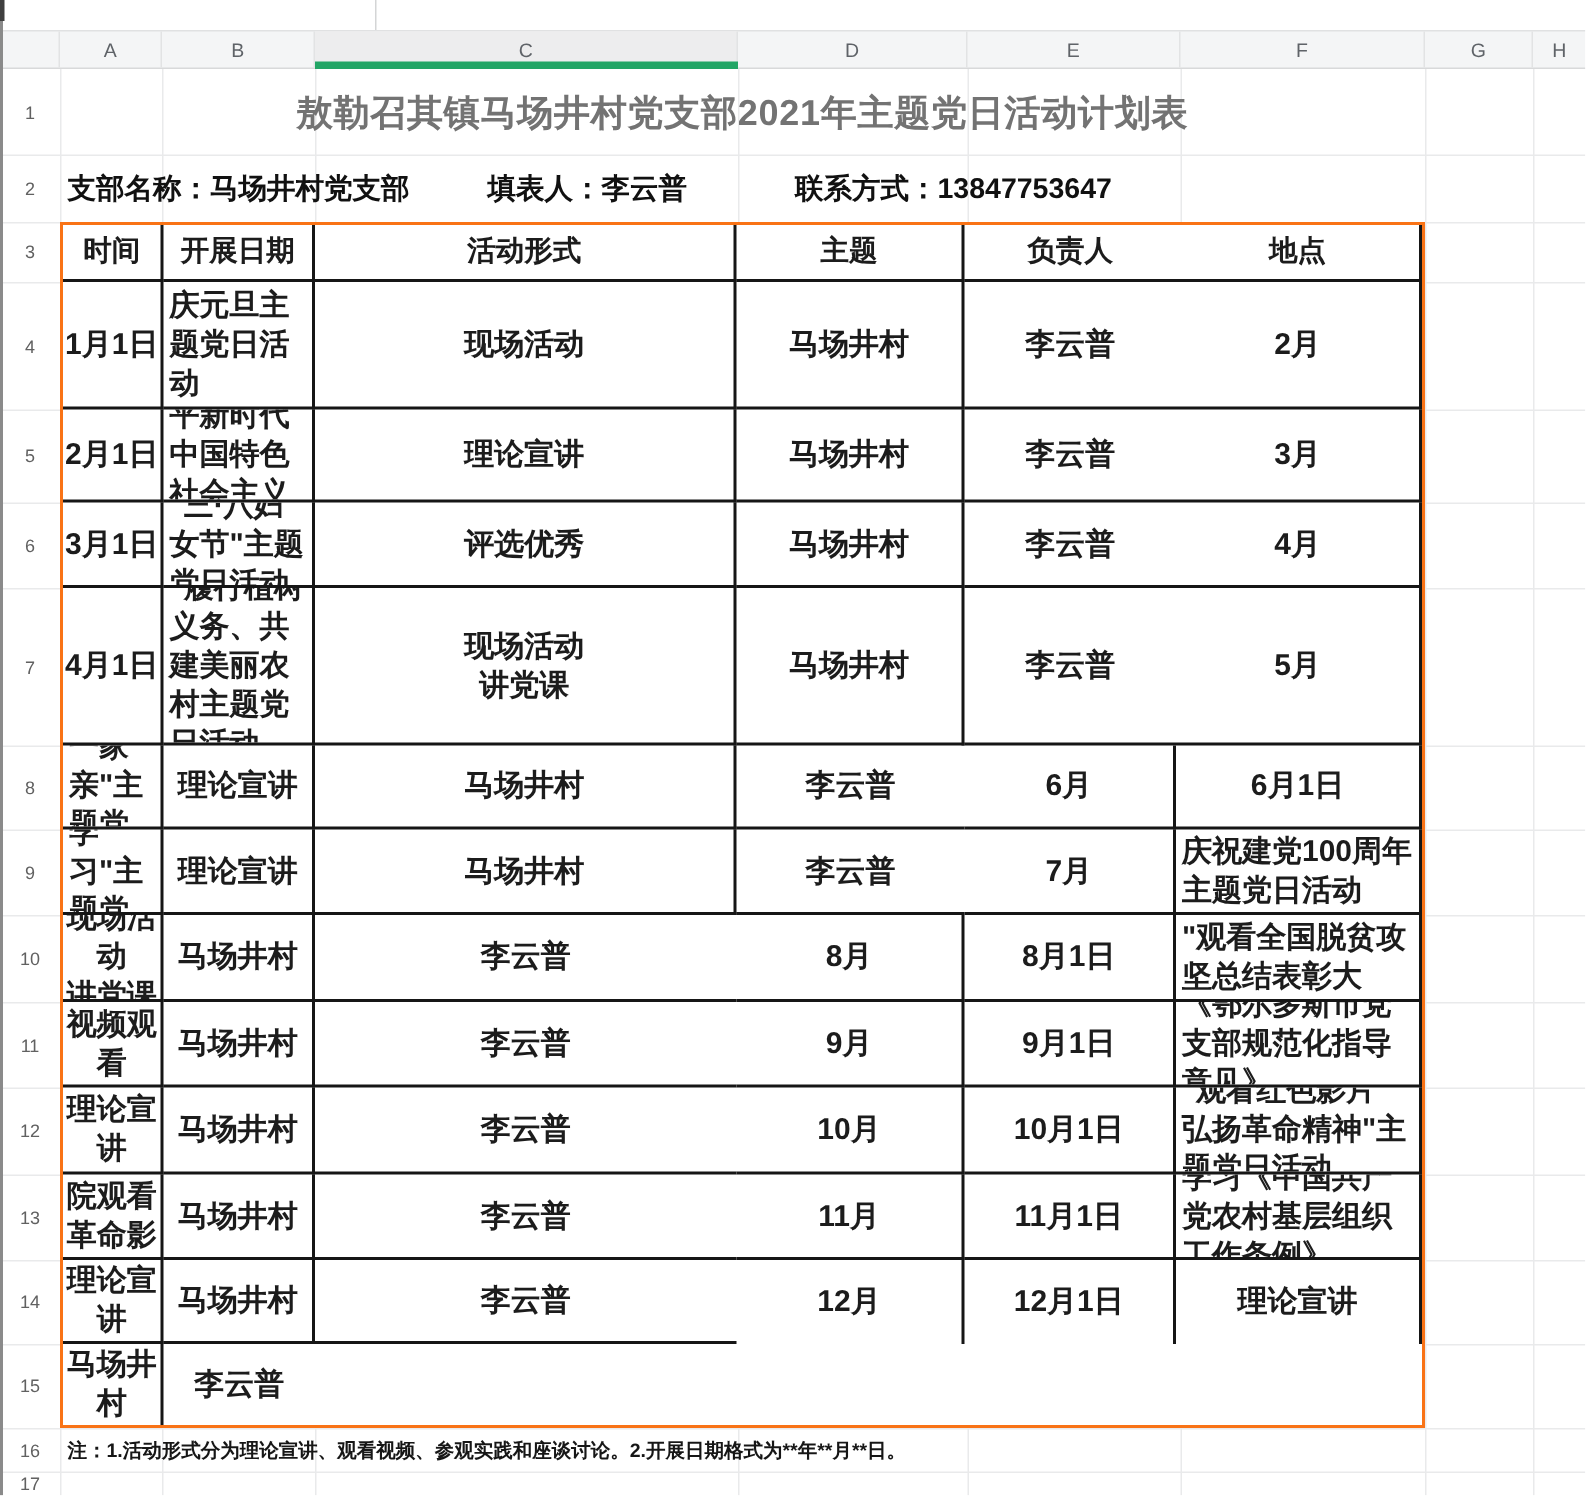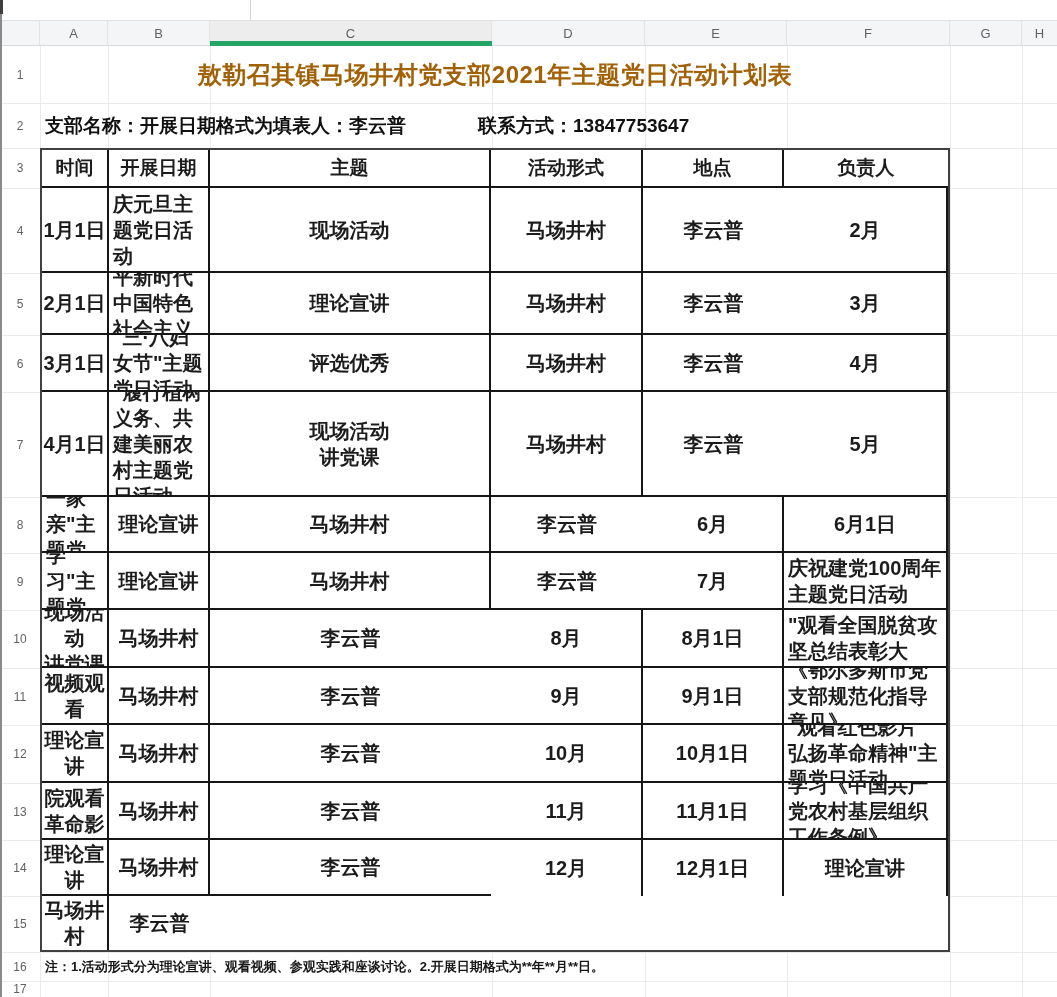--- a/index.html
+++ b/index.html
@@ -33,36 +33,36 @@
   
   .rownum {
     position:absolute; left:0; width:40px; z-index:1;
     display:flex; align-items:center; justify-content:center;
     font-size:12px; color:#616161; background:transparent;
   }
   
   .titlecell {
     position:absolute; left:40px; top:46px; width:910px; height:57px; z-index:1;
     display:flex; align-items:center; justify-content:center;
-    font-size:24px; font-weight:700; color:#a16207; letter-spacing:0.5px;
+    font-size:24px; font-weight:700; color:#737373; letter-spacing:0.5px;
   }
   .inforow {
     position:absolute; left:45px; top:103px; width:1000px; height:45px; z-index:1;
     display:flex; align-items:center; font-size:19px; font-weight:700; color:#111;
   }
-  .inforow .seg2 { }
+  .inforow .seg2 { margin-left:52px; }
   .inforow .seg3 { margin-left:72px; }
   .noterow {
     position:absolute; left:45px; top:952px; width:1000px; height:29px; z-index:1;
     display:flex; align-items:center; font-size:13px; font-weight:700; color:#161616;
   }
   
   .maintable {
     position:absolute; left:40px; top:148px; width:910px; height:804px; z-index:2;
-    background:#ffffff; border:2px solid #404040;
+    background:#ffffff; border:2px solid #f97316;
     display:grid;
     grid-template-columns:67px 101px 281px 152px 141px 1fr;
     grid-template-rows:38px 85px 62px 57px 105px 56px 57px 58px 57px 58px 57px 56px 1fr;
   }
   .td {
     border-right:2px solid #161616; border-bottom:2px solid #161616;
     display:flex; align-items:center; justify-content:center; text-align:center;
     font-size:20px; font-weight:600; color:#1c1c1c; line-height:26px;
     white-space:pre-line; overflow:hidden;
   }
@@ -137,32 +137,32 @@
   <div class="rownum" style="top:725px;height:58px">12</div>
   <div class="rownum" style="top:783px;height:57px">13</div>
   <div class="rownum" style="top:840px;height:56px">14</div>
   <div class="rownum" style="top:896px;height:56px">15</div>
   <div class="rownum" style="top:952px;height:29px">16</div>
   <div class="rownum" style="top:981px;height:16px">17</div>
 
   <div class="titlecell">敖勒召其镇马场井村党支部2021年主题党日活动计划表</div>
 
   <div class="inforow">
-    <span class="seg1">支部名称：开展日期格式为</span>
+    <span class="seg1">支部名称：马场井村党支部</span>
     <span class="seg2">填表人：李云普</span>
     <span class="seg3">联系方式：13847753647</span>
   </div>
 
   <div class="maintable">
     <div class="td hdr">时间</div>
     <div class="td hdr">开展日期</div>
+    <div class="td hdr">活动形式</div>
     <div class="td hdr">主题</div>
-    <div class="td hdr">活动形式</div>
+    <div class="td hdr lastcol">负责人</div>
     <div class="td hdr">地点</div>
-    <div class="td hdr lastcol">负责人</div>
 
     <div class="td">1月1日</div>
     <div class="td theme">庆元旦主题党日活动</div>
     <div class="td">现场活动</div>
     <div class="td">马场井村</div>
     <div class="td lastcol">李云普</div>
 
     <div class="td">2月</div>
     <div class="td">2月1日</div>
     <div class="td theme">学习习近平新时代中国特色社会主义思想</div>

